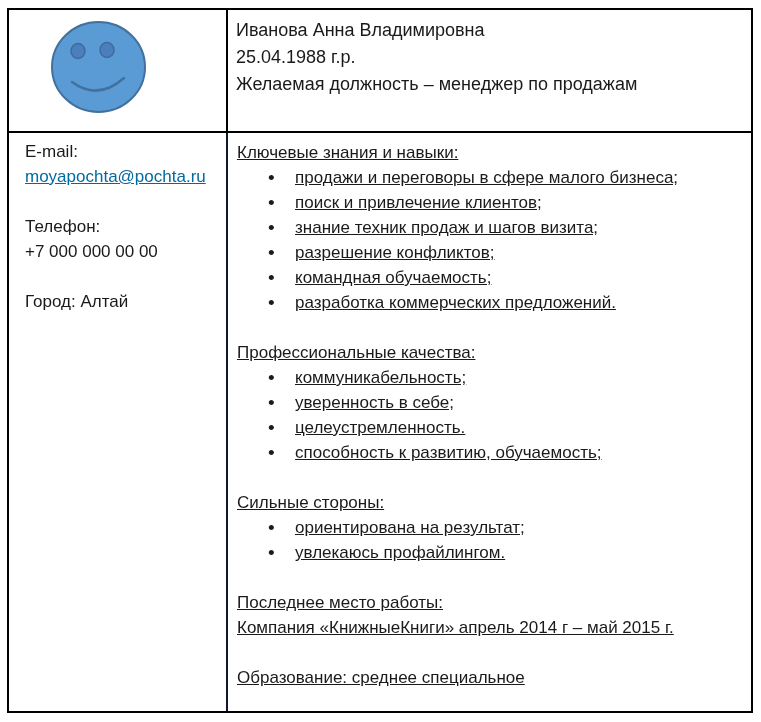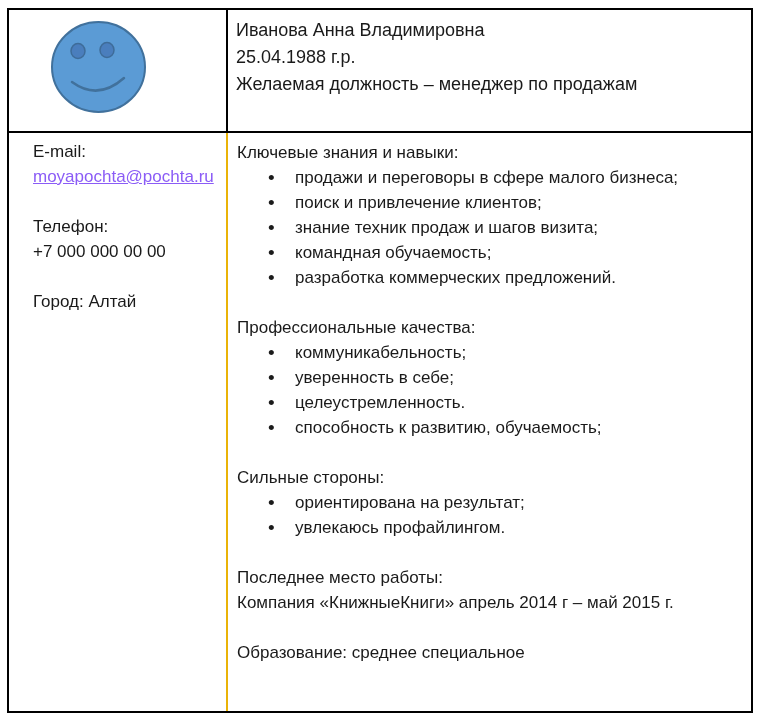--- a/index.html
+++ b/index.html
@@ -34,35 +34,36 @@
     border-right:2px solid #000;
     padding:10px 0 0 41px;
   }
   .cell-header {
     flex:1 1 auto;
     padding:7px 12px 0 8px;
     font-size:18px; line-height:27px;
   }
   .cell-contact {
     flex:0 0 219px;
-    border-right:2px solid #eab308;
-    padding:6px 8px 0 24px;
+    border-right:2px solid #0f172a;
+    padding:6px 8px 0 16px;
     font-size:17px; line-height:25px;
     overflow:hidden;
   }
   .cell-details {
     flex:1 1 auto;
     padding:7px 18px 0 9px;
     font-size:17px; line-height:25px;
     overflow:hidden;
+    text-decoration:underline;
   }
   .line { white-space:nowrap; }
   .spacer { height:25px; }
   .email-link {
-    color:#8b5cf6;
+    color:#0369a1;
     text-decoration:underline;
     cursor:pointer;
   }
   ul.bullets { list-style:none; }
   ul.bullets li {
     position:relative;
     padding-left:58px;
     line-height:25px;
     white-space:nowrap;
   }
@@ -107,20 +108,21 @@
         <div class="spacer"></div>
         <div class="line">Город: Алтай</div>
       </div>
 
       <div class="cell-details">
         <div class="line">Ключевые знания и навыки:</div>
         <ul class="bullets">
           <li>продажи и переговоры в сфере малого бизнеса;</li>
           <li>поиск и привлечение клиентов;</li>
           <li>знание техник продаж и шагов визита;</li>
+          <li>разрешение конфликтов;</li>
           <li>командная обучаемость;</li>
           <li>разработка коммерческих предложений.</li>
         </ul>
         <div class="spacer"></div>
 
         <div class="line">Профессиональные качества:</div>
         <ul class="bullets">
           <li>коммуникабельность;</li>
           <li>уверенность в себе;</li>
           <li>целеустремленность.</li>

